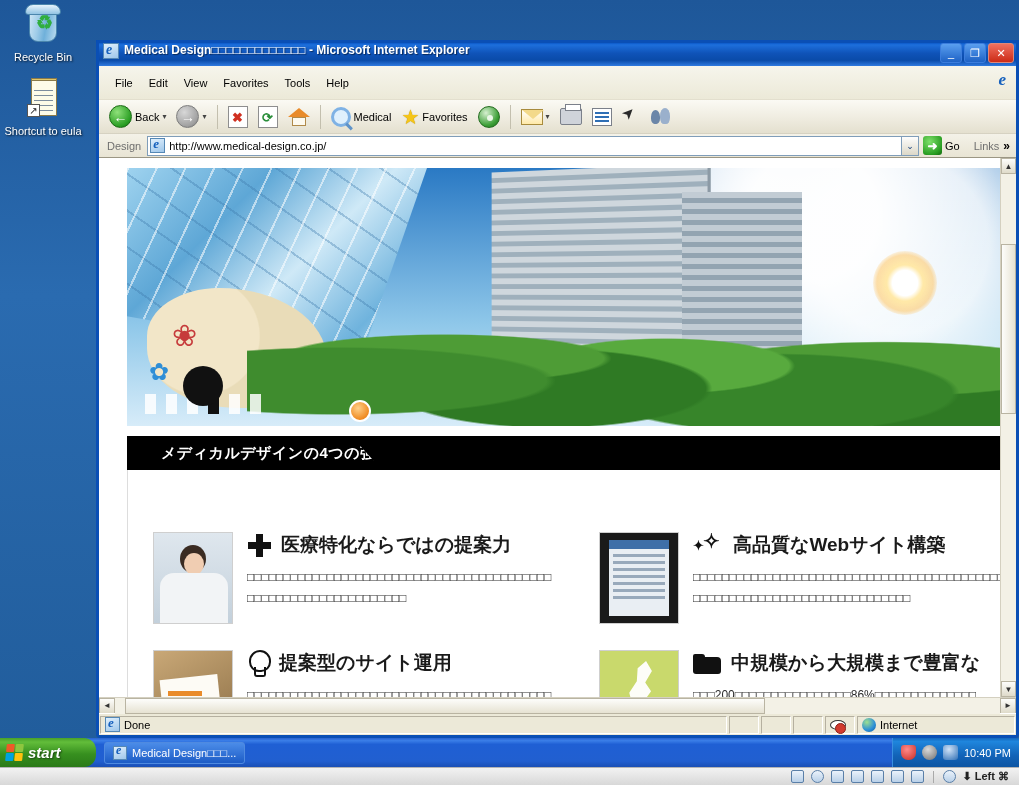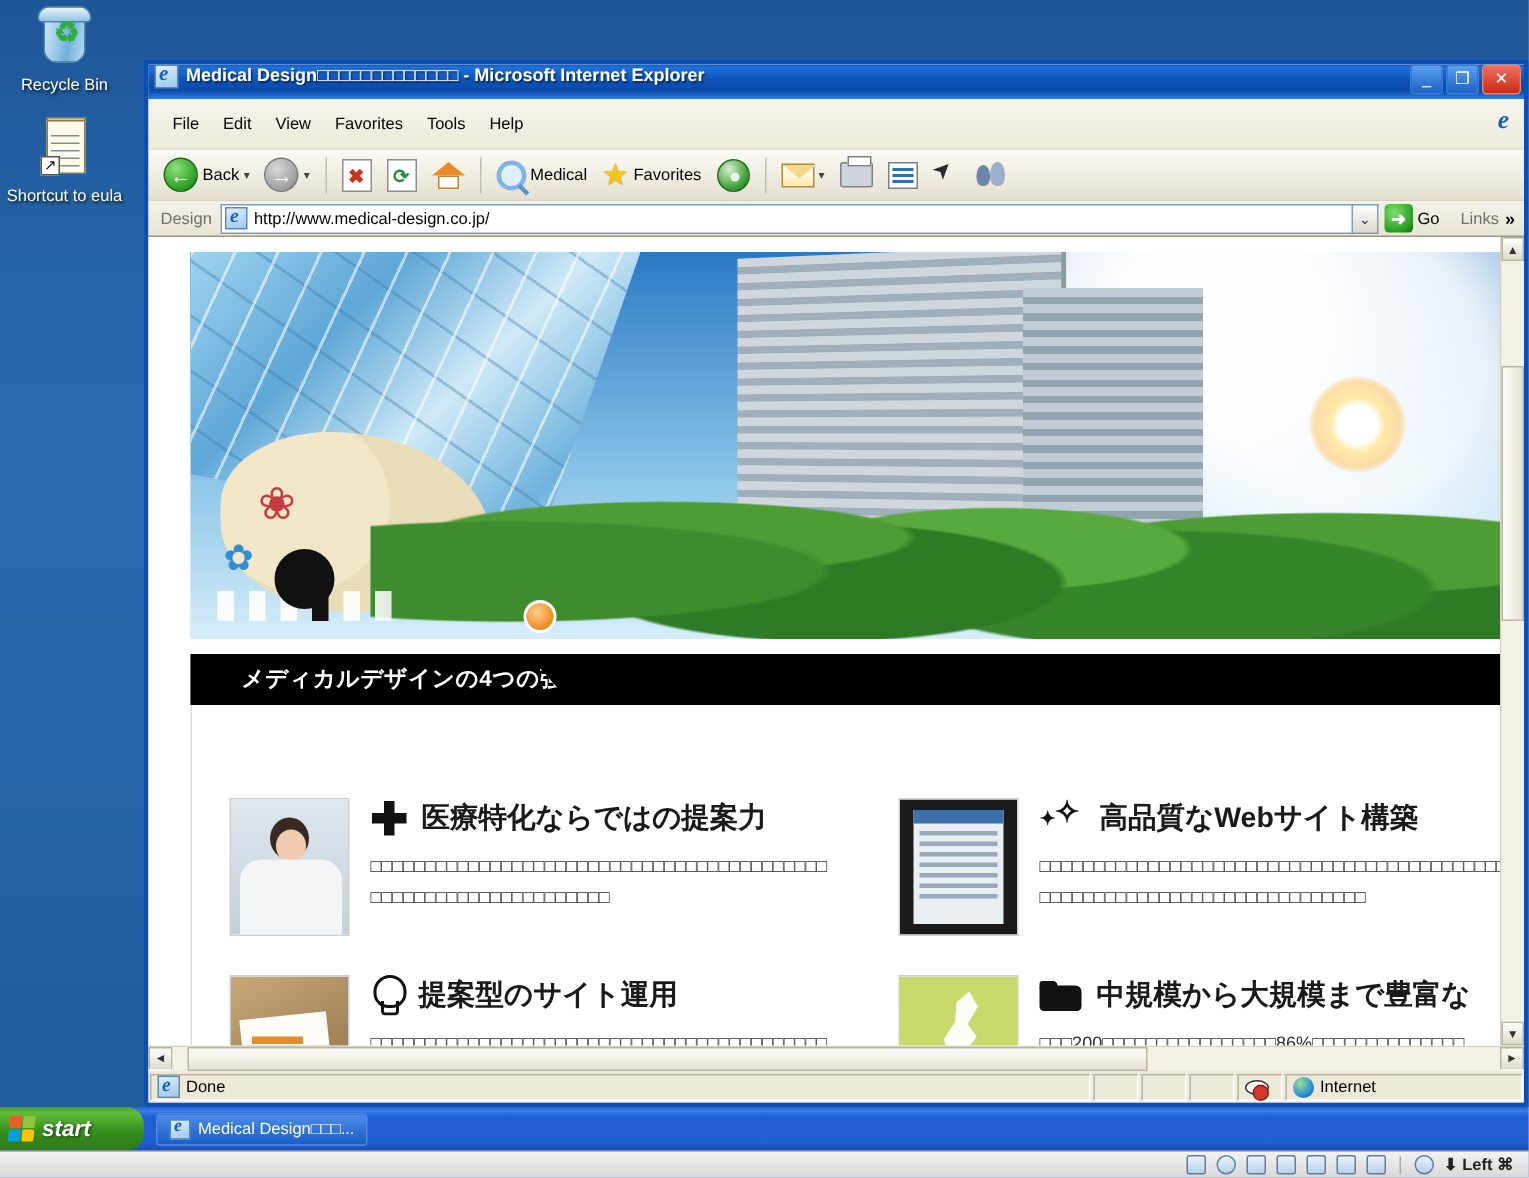--- a/index.html
+++ b/index.html
@@ -592,20 +592,26 @@
         <i class="fq4"></i>
     </span>
     <span>start</span>
   </div>
   <div id="tasks">
     <div class="task-btn">
       <span class="tico"></span>
       <span>Medical Design□□□...</span>
     </div>
   </div>
+  <div id="tray">
+    <span class="tray-ico ti-shield"></span>
+    <span class="tray-ico ti-vol"></span>
+    <span class="tray-ico ti-net"></span>
+    <span>10:40 PM</span>
+  </div>
 </div>
 
 <div id="vmbar">
   <span class="vm-ico"></span>
   <span class="vm-ico round"></span>
   <span class="vm-ico"></span>
   <span class="vm-ico"></span>
   <span class="vm-ico"></span>
   <span class="vm-ico"></span>
   <span class="vm-ico"></span>

